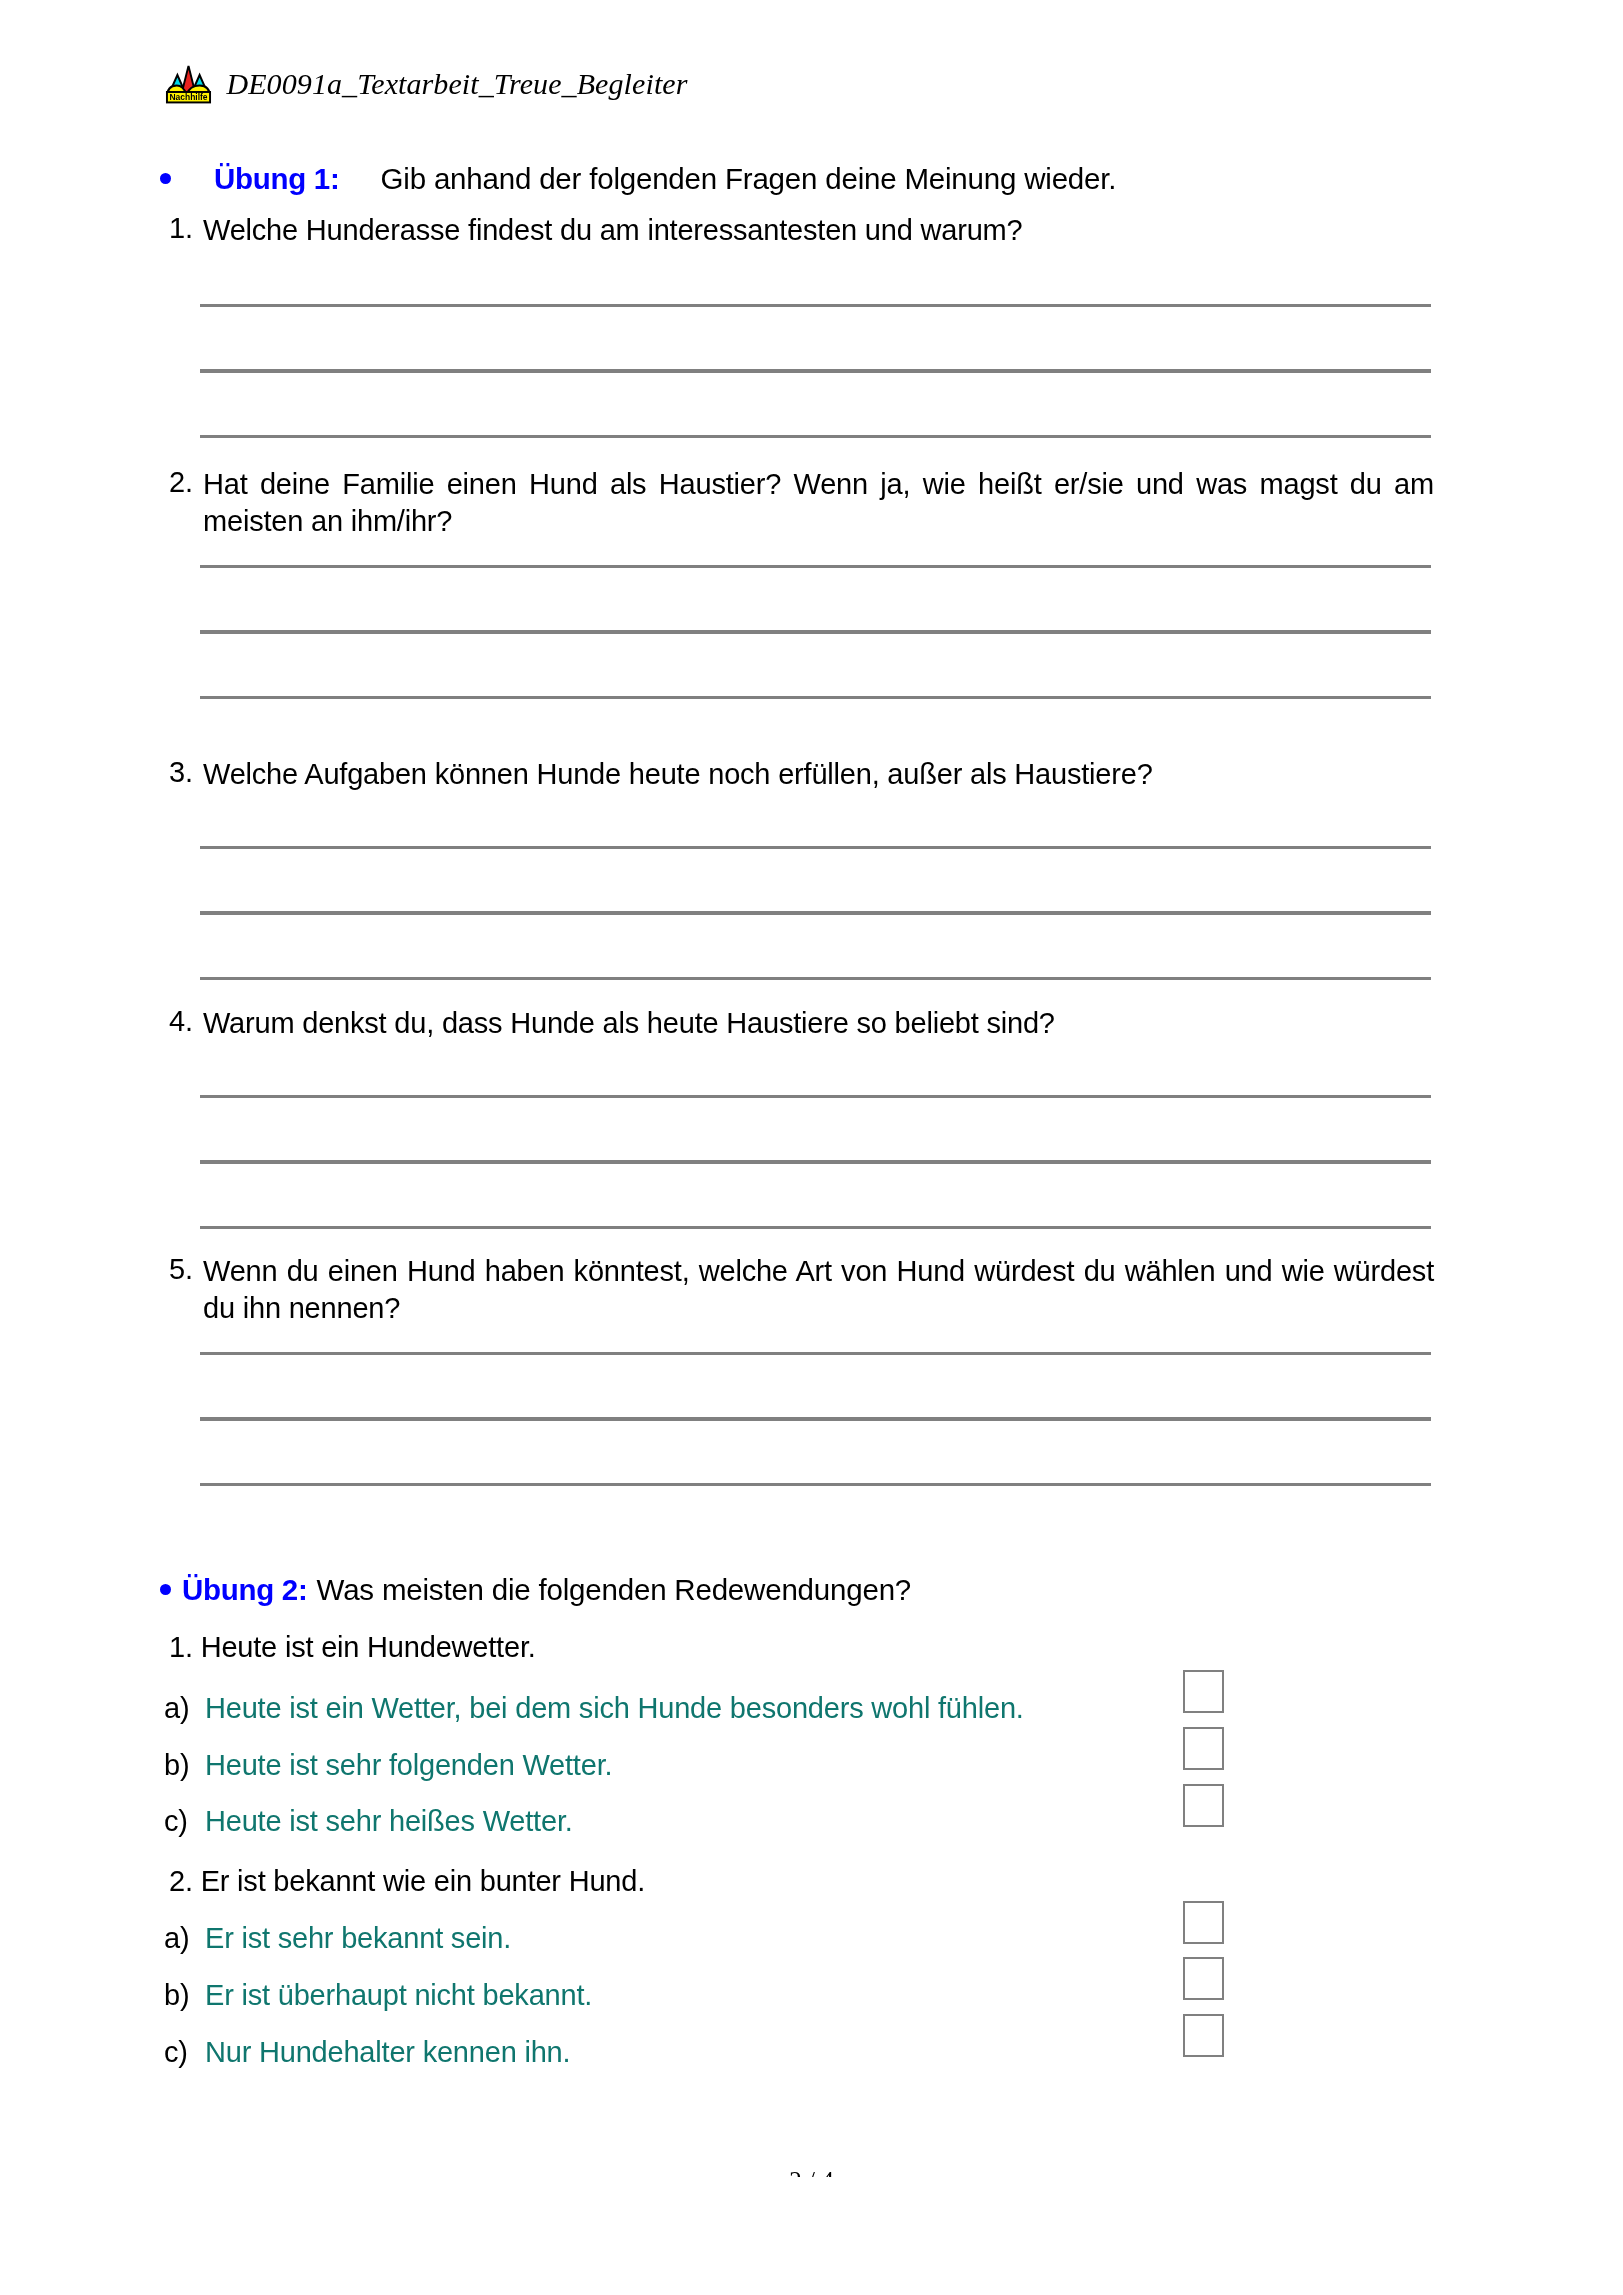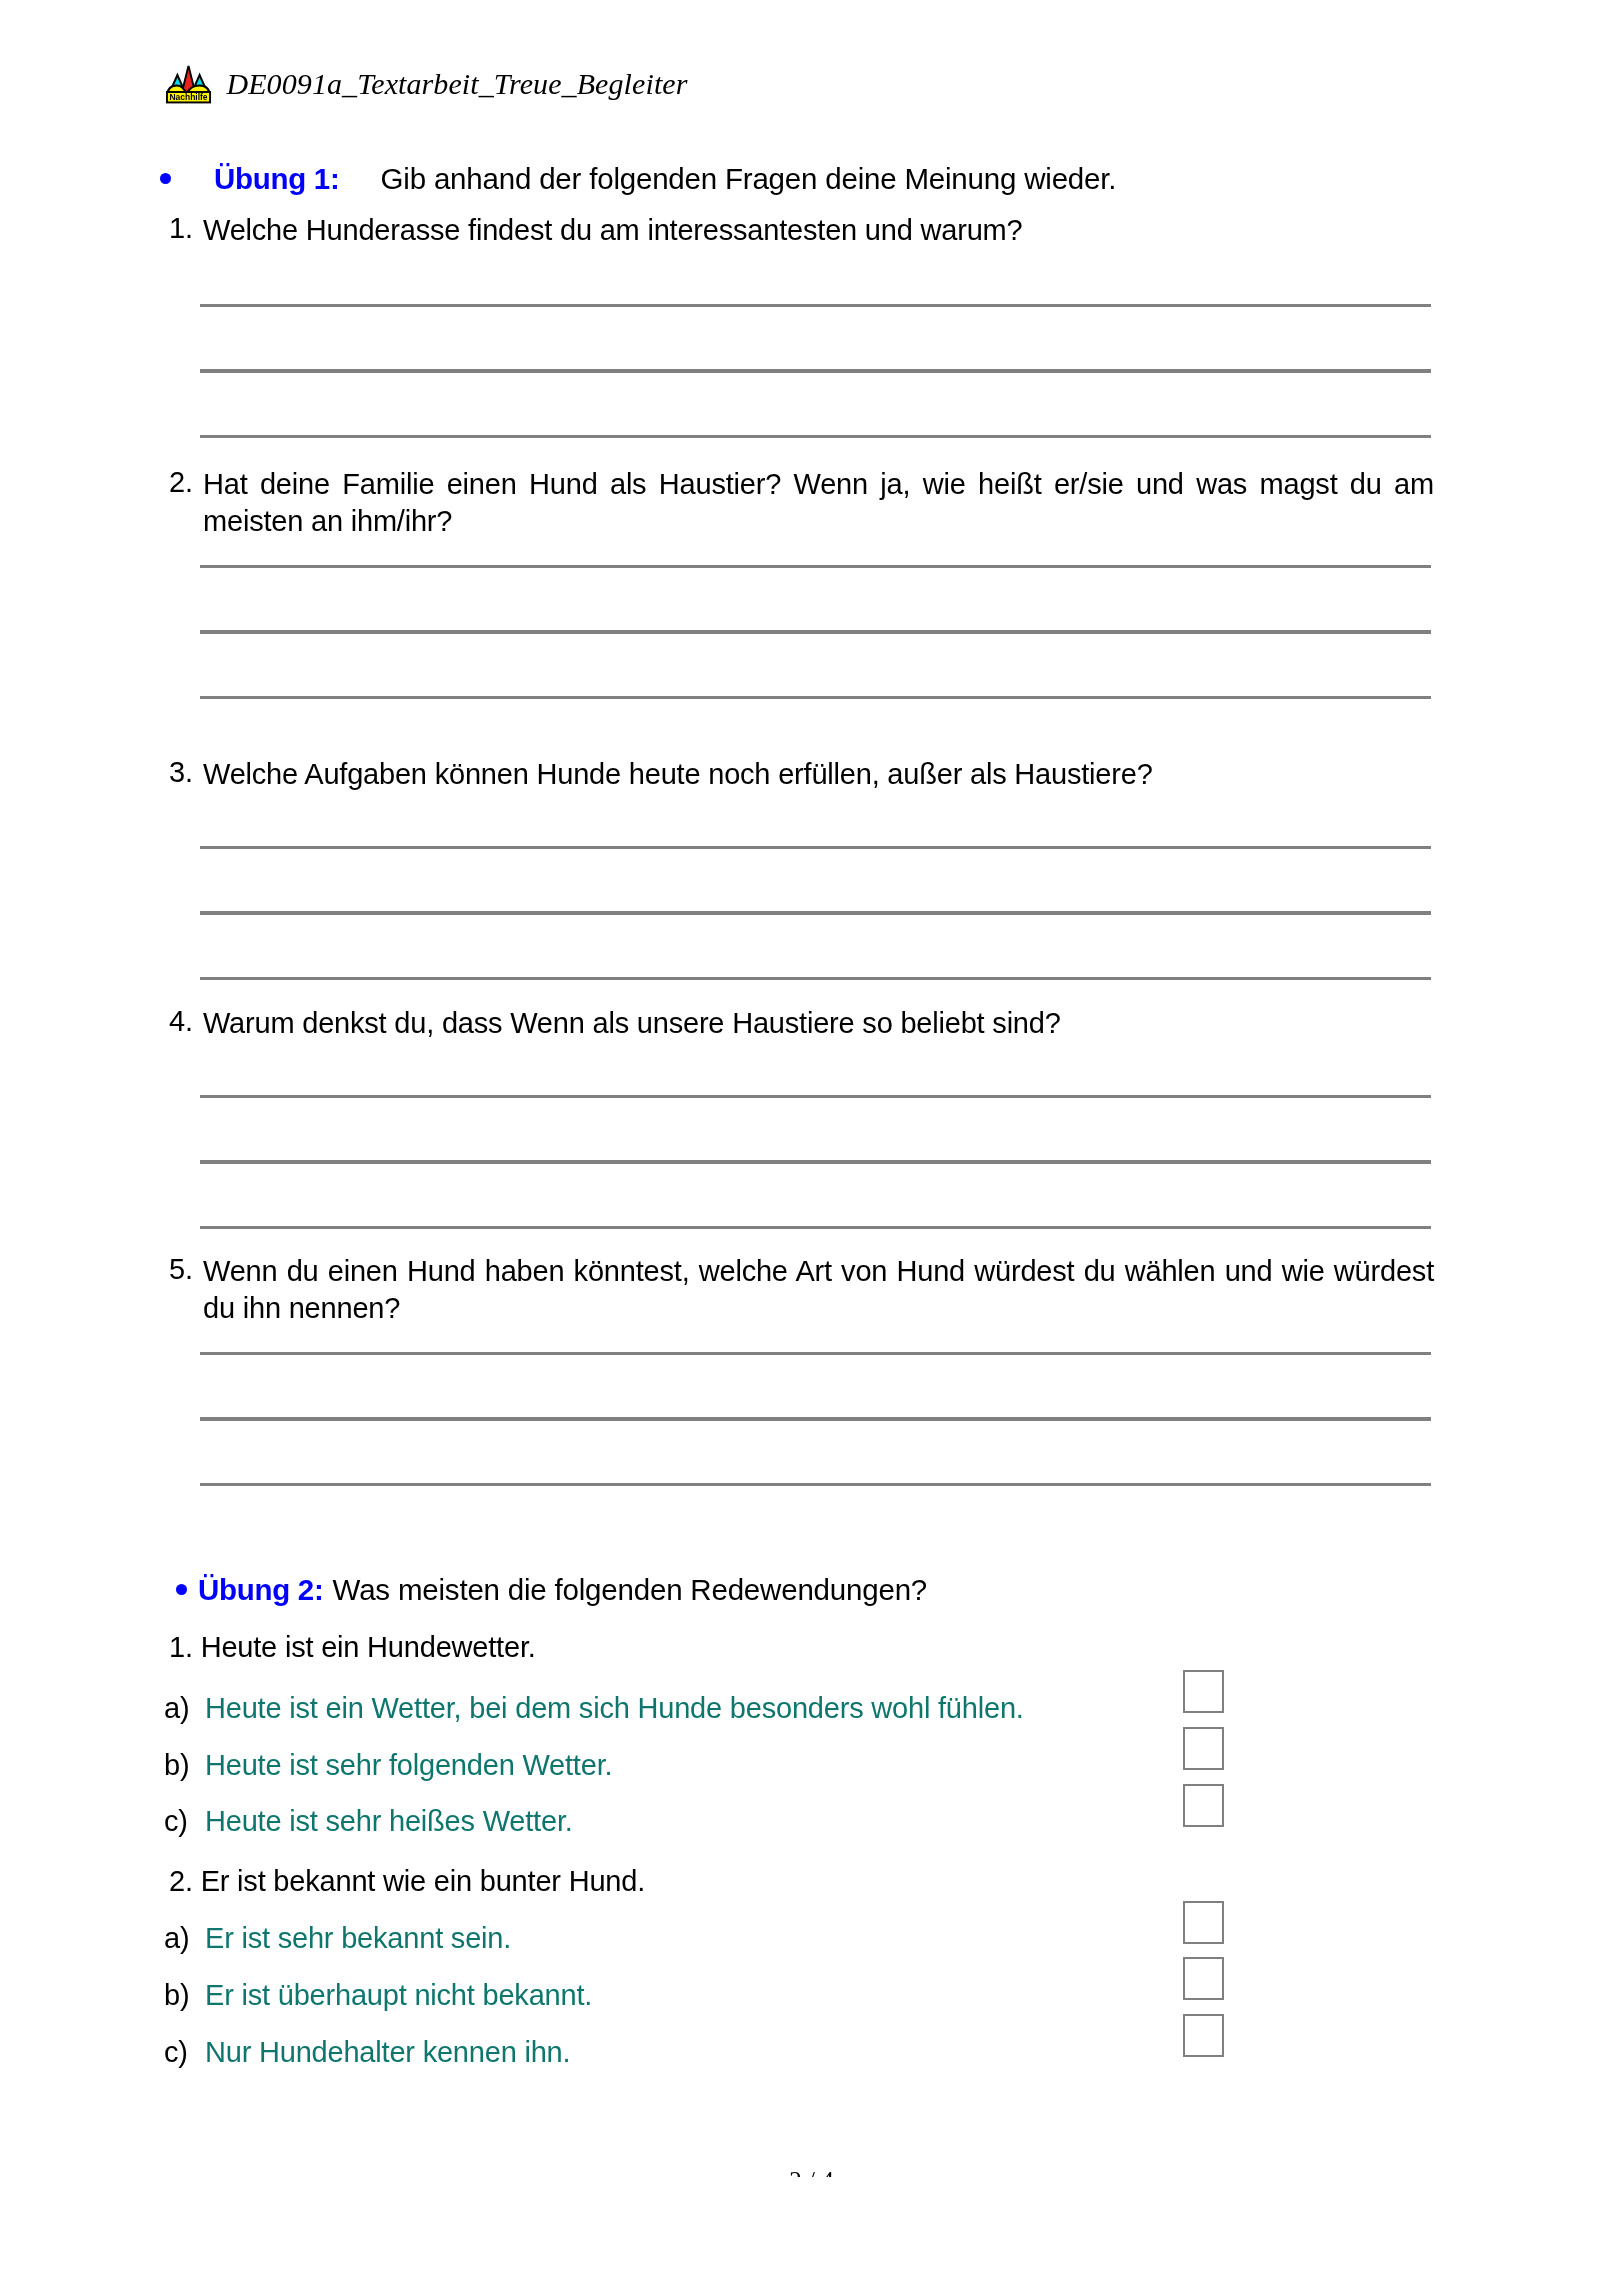--- a/index.html
+++ b/index.html
@@ -226,42 +226,42 @@
   </div>
   <div class="ans-lines" style="top:846px;">
     <div class="ans-line"></div>
     <div class="ans-line"></div>
     <div class="ans-line"></div>
   </div>
 
   <div class="q-block" style="top:1005px;">
     <div class="q-row">
       <span class="q-num">4.</span>
-      <span class="q-text one-line">Warum denkst du, dass Wenn als unsere Haustiere so beliebt sind?</span>
+      <span class="q-text one-line">Warum denkst du, dass Hunde als heute Haustiere so beliebt sind?</span>
     </div>
   </div>
   <div class="ans-lines" style="top:1095px;">
     <div class="ans-line"></div>
     <div class="ans-line"></div>
     <div class="ans-line"></div>
   </div>
 
   <div class="q-block" style="top:1253px;">
     <div class="q-row">
       <span class="q-num">5.</span>
       <span class="q-text">Wenn du einen Hund haben könntest, welche Art von Hund würdest du wählen und wie würdest du ihn nennen?</span>
     </div>
   </div>
   <div class="ans-lines" style="top:1352px;">
     <div class="ans-line"></div>
     <div class="ans-line"></div>
     <div class="ans-line"></div>
   </div>
 
-  <div class="ex-heading" style="left:176px; top:1573px;">
+  <div class="ex-heading" style="left:160px; top:1573px;">
     <span class="ex-bullet"></span>
     <span class="ex-label">Übung 2:</span>
     <span class="ex-prompt">Was meisten die folgenden Redewendungen?</span>
   </div>
 
   <div class="idiom-num" style="top:1631px;">
     <span>1.</span>
     <span>Heute ist ein Hundewetter.</span>
   </div>
 

